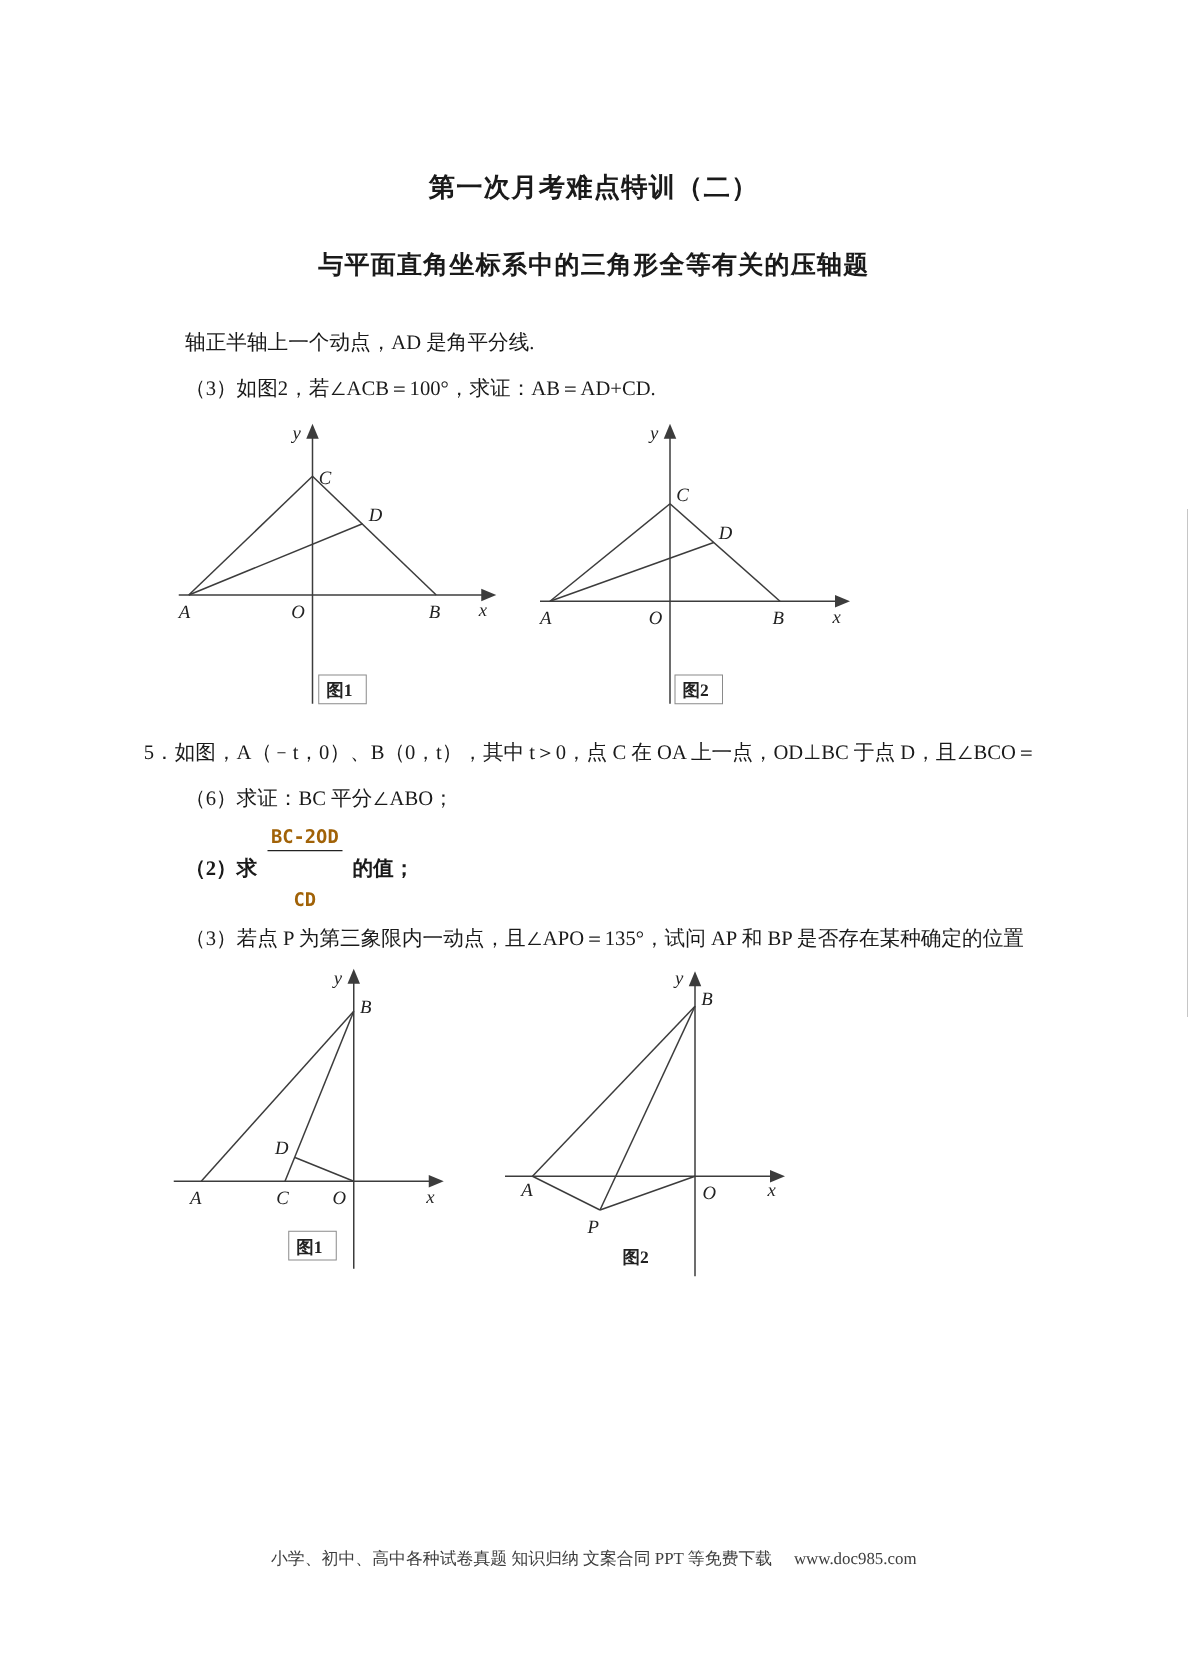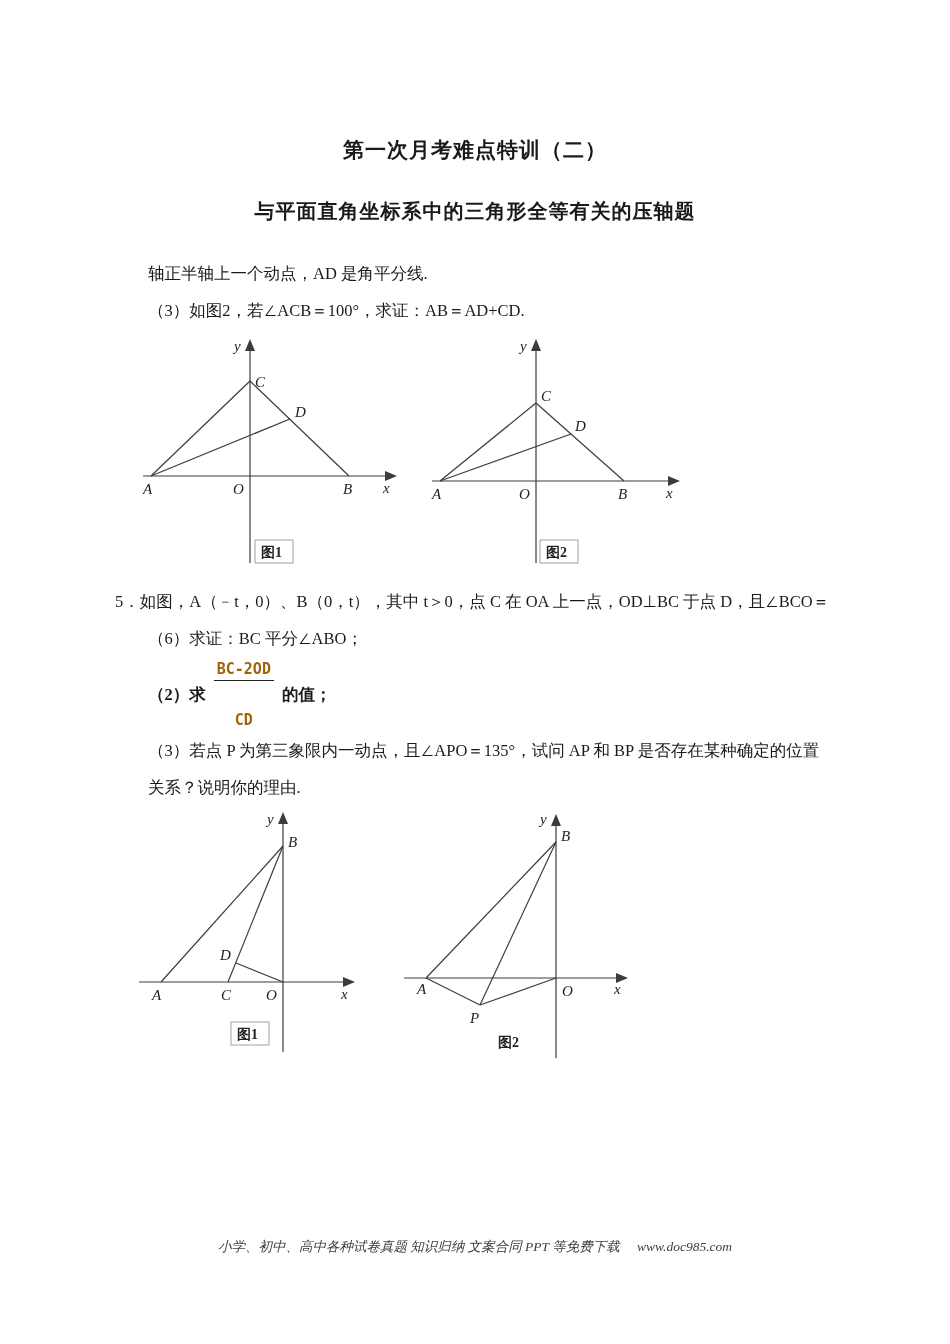--- a/index.html
+++ b/index.html
@@ -75,21 +75,20 @@
   .frac-num { border-bottom: 1.6px solid #222; padding: 0 3px 1px 3px; }
   .frac-den { padding-top: 1px; }
   .footer {
     position: absolute;
     left: 0; right: 0;
     top: 1238px;
     text-align: center;
     font-size: 13.5px;
     color: #3d3d3d;
     font-family: "Liberation Serif", serif;
-    font-style: italic;
   }
   .footer .footer-url { margin-left: 14px; color: #3d3d3d; text-decoration: none; }
 </style>
 </head>
 <body>
 
 <div class="page">
 
   <div class="title">第一次月考难点特训（二）</div>
   <div class="subtitle">与平面直角坐标系中的三角形全等有关的压轴题</div>
@@ -147,21 +146,20 @@
     <div class="part-fraction">
       <span>（2）求</span>
       <span class="fraction">
         <span class="frac-num">BC-2OD</span>
         <span class="frac-den">CD</span>
       </span>
       <span>的值；</span>
     </div>
 
     <div class="line indent">（3）若点 P 为第三象限内一动点，且∠APO＝135°，试问 AP 和 BP 是否存在某种确定的位置</div>
-    <div class="line indent">关系？说明你的理由.</div>
 
     <div class="fig-row fig-row-2">
 
       <svg class="fig" width="225" height="250" viewBox="0 0 225 250">
         <line x1="148" y1="10" x2="148" y2="242"></line>
         <polygon class="arrow" points="143,14 148,2 153,14"></polygon>
         <line x1="4" y1="172" x2="212" y2="172"></line>
         <polygon class="arrow" points="208,167 220,172 208,177"></polygon>
         <line x1="26" y1="172" x2="148" y2="36"></line>
         <line x1="148" y1="36" x2="93" y2="172"></line>

